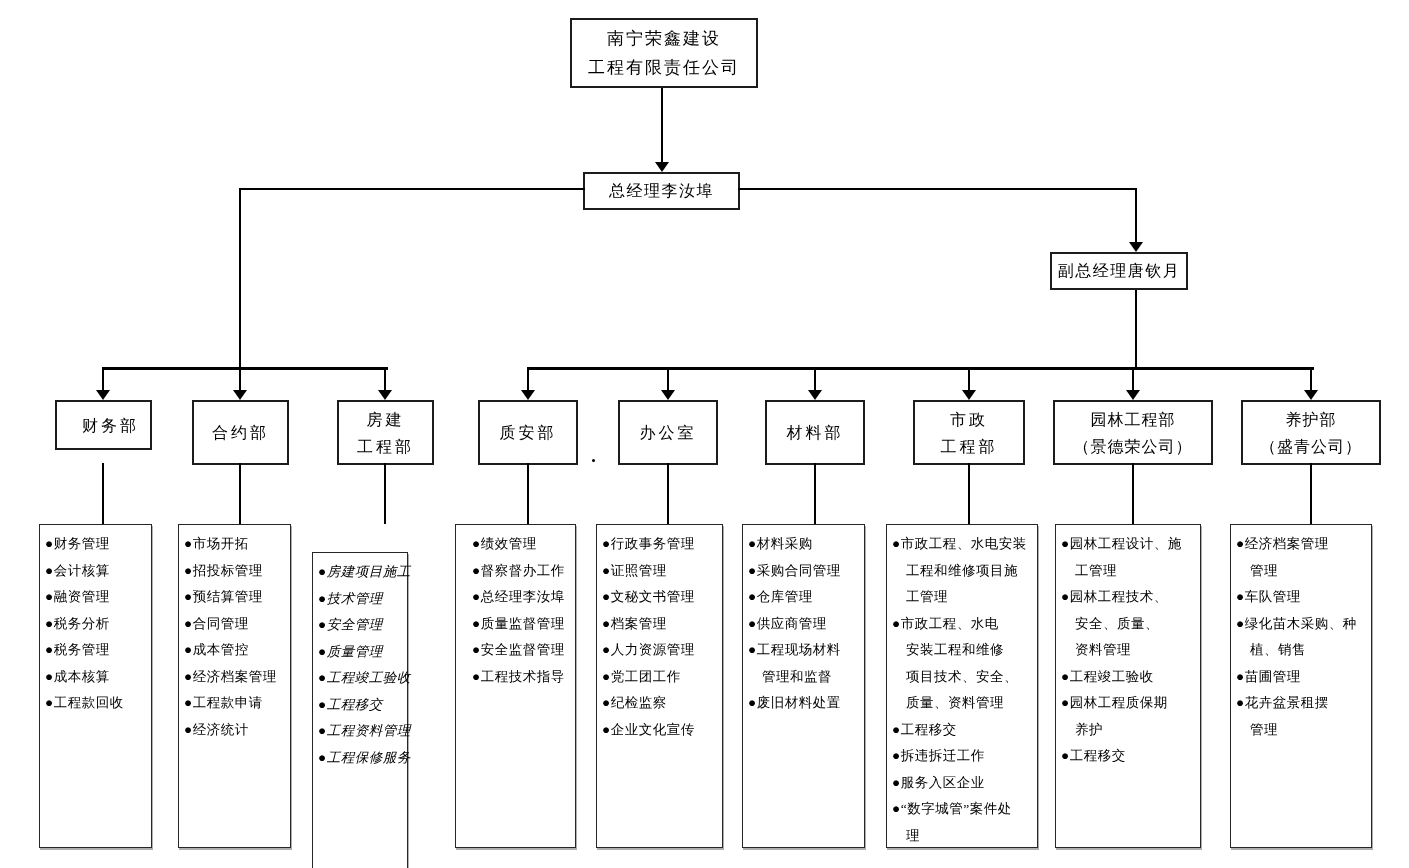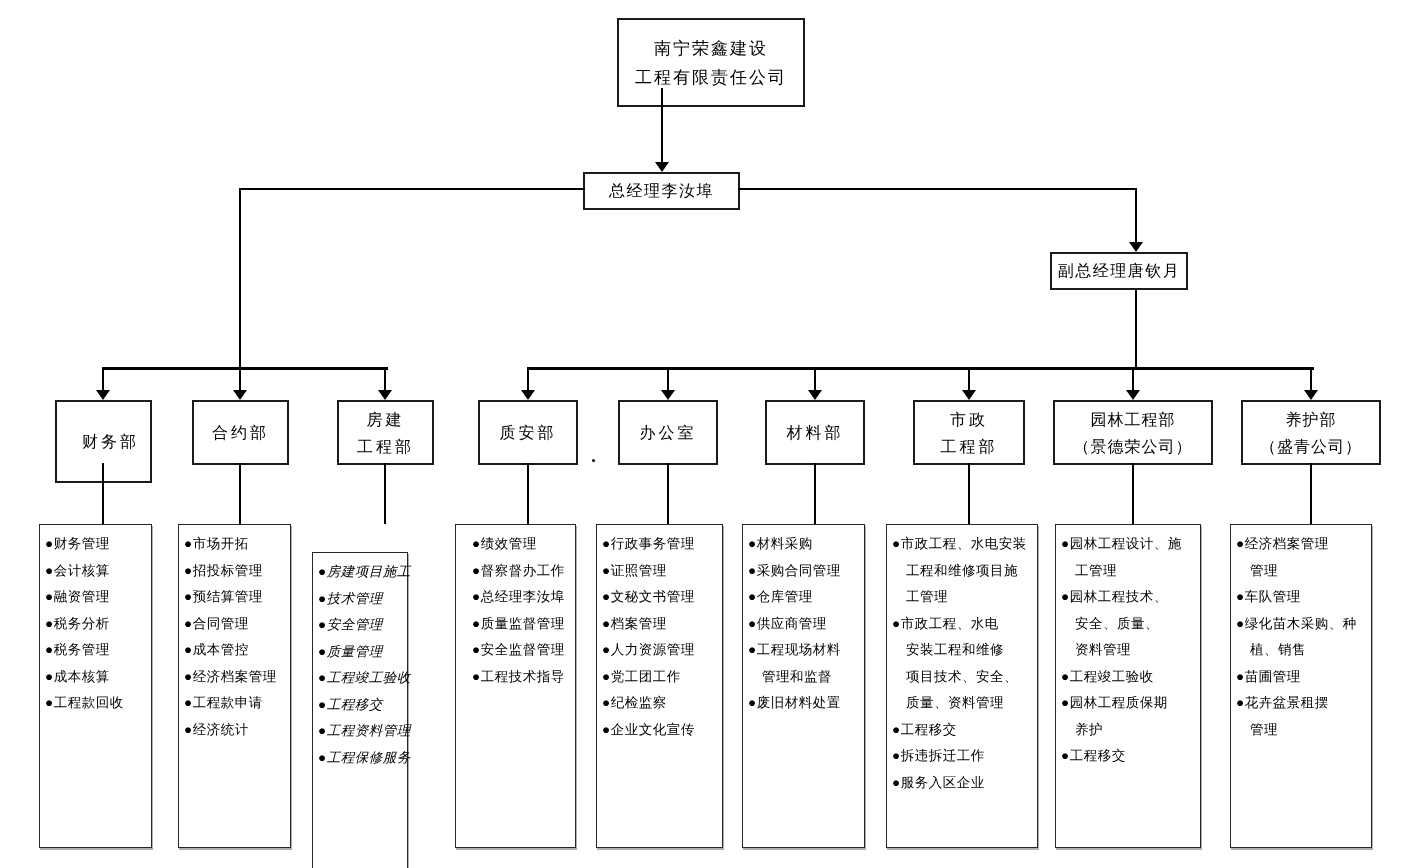--- a/index.html
+++ b/index.html
@@ -34,21 +34,21 @@
     border-left:7px solid transparent; border-right:7px solid transparent;
     border-top:10px solid #000;
   }
   .dot { position:absolute; width:3px; height:3px; background:#000; border-radius:50%; }
 </style>
 </head>
 <body>
 
 <div class="canvas">
 
-  <div class="box root-box" style="left:570px; top:18px; width:188px; height:89px;margin-left:47px;">
+  <div class="box root-box" style="left:570px; top:18px; width:188px; height:70px;">
     <span class="label">南宁荣鑫建设
 工程有限责任公司</span>
   </div>
 
   <div class="box mgr-box" style="left:583px; top:172px; width:157px; height:38px;">
     <span class="label">总经理李汝埠</span>
   </div>
 
   <div class="box mgr-box" style="left:1050px; top:252px; width:138px; height:38px;">
     <span class="label">副总经理唐钦月</span>
@@ -82,21 +82,21 @@
   <div class="arrow-down" style="left:661px; top:390px;"></div>
   <div class="vline" style="left:814px; top:367px; width:2px; height:24px;"></div>
   <div class="arrow-down" style="left:808px; top:390px;"></div>
   <div class="vline" style="left:968px; top:367px; width:2px; height:24px;"></div>
   <div class="arrow-down" style="left:962px; top:390px;"></div>
   <div class="vline" style="left:1132px; top:367px; width:2px; height:24px;"></div>
   <div class="arrow-down" style="left:1126px; top:390px;"></div>
   <div class="vline" style="left:1310px; top:367px; width:2px; height:24px;"></div>
   <div class="arrow-down" style="left:1304px; top:390px;"></div>
 
-  <div class="box dept-box" style="left:55px; top:400px; width:97px; height:83px;padding-left:14px;">
+  <div class="box dept-box" style="left:55px; top:400px; width:97px; height:50px;padding-left:14px;">
     <span class="label">财务部</span>
   </div>
   <div class="box dept-box" style="left:192px; top:400px; width:97px; height:65px;">
     <span class="label">合约部</span>
   </div>
   <div class="box dept-box" style="left:337px; top:400px; width:97px; height:65px;">
     <span class="label">房建
 工程部</span>
   </div>
   <div class="box dept-box" style="left:478px; top:400px; width:100px; height:65px;">
@@ -206,20 +206,22 @@
         <li>市政工程、水电安装
 工程和维修项目施
 工管理</li>
         <li>市政工程、水电
 安装工程和维修
 项目技术、安全、
 质量、资料管理</li>
         <li>工程移交</li>
         <li>拆违拆迁工作</li>
         <li>服务入区企业</li>
+        <li>“数字城管”案件处
+理</li>
       </ul>
     </div>
   <div class="duty-box" style="left:1055px; top:524px; width:146px; height:324px;">
       <ul>
         <li>园林工程设计、施
 工管理</li>
         <li>园林工程技术、
 安全、质量、
 资料管理</li>
         <li>工程竣工验收</li>

